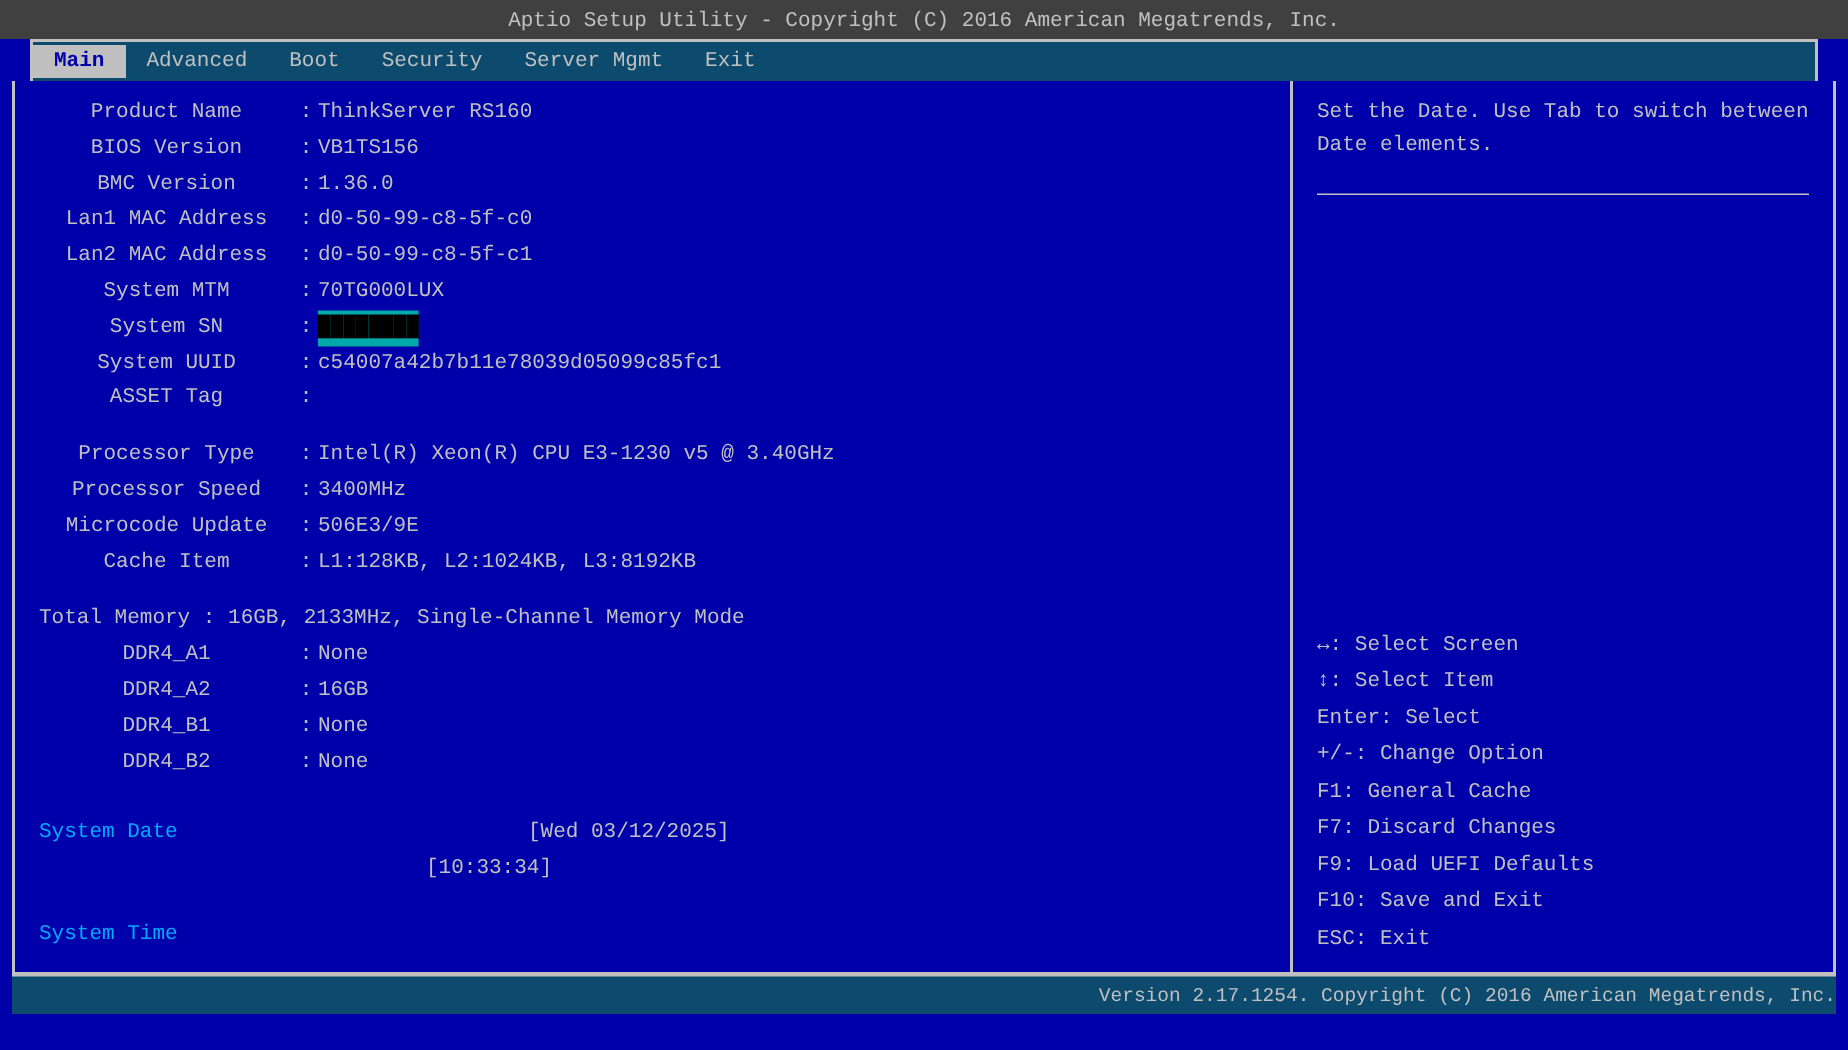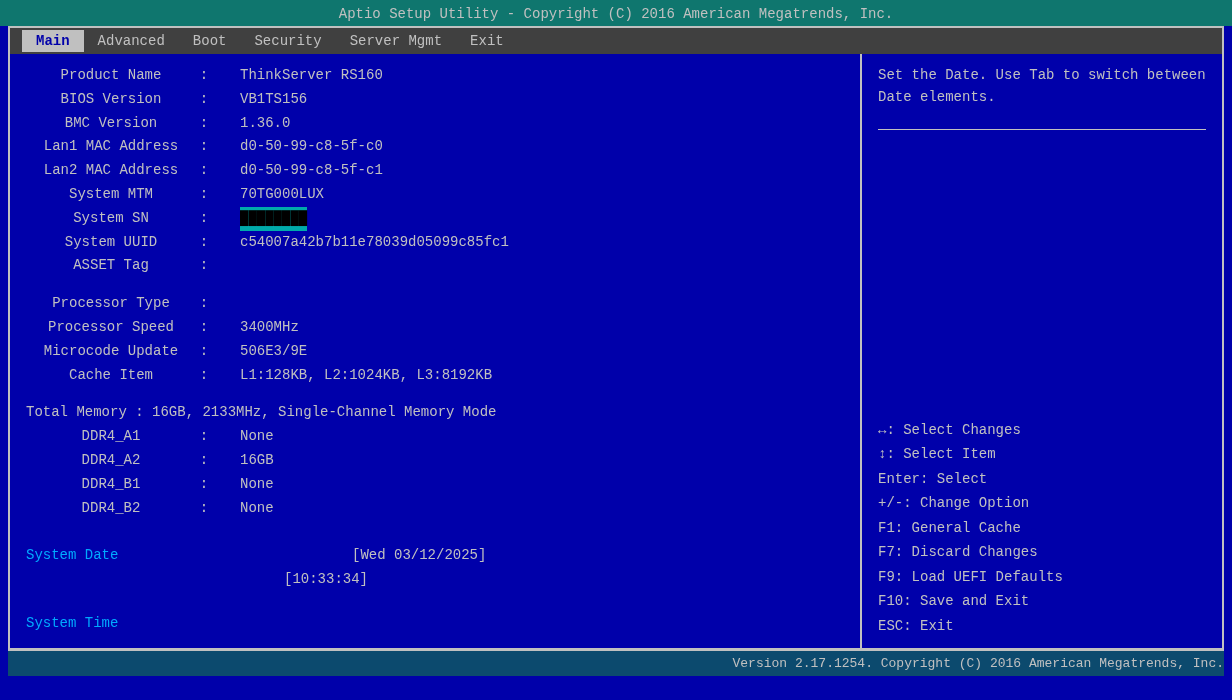--- a/index.html
+++ b/index.html
@@ -7,35 +7,35 @@
       width: 1232px;
       height: 700px;
       background: #0000aa;
       font-family: 'Courier New', Courier, monospace;
       font-size: 14px;
       color: #c0c0c0;
       overflow: hidden;
     }
 
     .title-bar {
-      background: #0f766e;
+      background: #404040;
       text-align: center;
       padding: 6px 0 4px;
       color: #c0c0c0;
       font-size: 14px;
     }
 
     .menu-bar {
       display: flex;
       flex-direction: row;
       border: 2px solid #c0c0c0;
       border-bottom: none;
-      margin: 0 8px;
-      background: #404040;
-      padding: 2px 12px;
+      margin: 0 20px;
+      background: #0c4a6e;
+      padding: 2px 0;
     }
 
     .menu-item {
       padding: 3px 14px;
       color: #c0c0c0;
       cursor: pointer;
       font-size: 14px;
     }
 
     .menu-item.active {
@@ -85,21 +85,20 @@
     }
 
     .info-colon {
       min-width: 16px;
       color: #c0c0c0;
     }
 
     .info-value {
       color: #c0c0c0;
       white-space: nowrap;
-      margin-left: 28px;
     }
 
     .info-value.highlighted {
       background: #00aaaa;
       color: #000000;
     }
 
     .section-gap {
       height: 14px;
     }
@@ -203,20 +202,21 @@
           <span class="info-colon"> : </span>
           <span class="info-value"></span>
         </div>
       </div>
     <div class="section-gap"></div>
     <div class="info-table">
 
     <div class="info-row">
           <span class="info-label">Processor Type</span>
           <span class="info-colon"> : </span>
+          <span class="info-value">Intel(R) Xeon(R) CPU E3-1230 v5 @ 3.40GHz</span>
         </div>
         <div class="info-row">
           <span class="info-label">Processor Speed</span>
           <span class="info-colon"> : </span>
           <span class="info-value">3400MHz</span>
         </div>
         <div class="info-row">
           <span class="info-label">Microcode Update</span>
           <span class="info-colon"> : </span>
           <span class="info-value">506E3/9E</span>
@@ -264,21 +264,21 @@
           <span style="color: rgb(192, 192, 192); margin-left: 88px;">[10:33:34]</span>
         </div>
       </div>
   </div>
   <div class="right-panel">
     <div class="help-text">Set the Date. Use Tab to
 switch between Date elements.</div>
     <hr class="divider">
     <div class="shortcuts">
 
-    <div class="shortcut-row">↔: Select Changes</div>
+    <div class="shortcut-row">↔: Select Screen</div>
         <div class="shortcut-row">↕: Select Item</div>
         <div class="shortcut-row">Enter: Select</div>
         <div class="shortcut-row">+/-: Change Option</div>
         <div class="shortcut-row">F1: General Cache</div>
         <div class="shortcut-row">F7: Discard Changes</div>
         <div class="shortcut-row">F9: Load UEFI Defaults</div>
         <div class="shortcut-row">F10: Save and Exit</div>
         <div class="shortcut-row">ESC: Exit</div>
       </div>
   </div>

